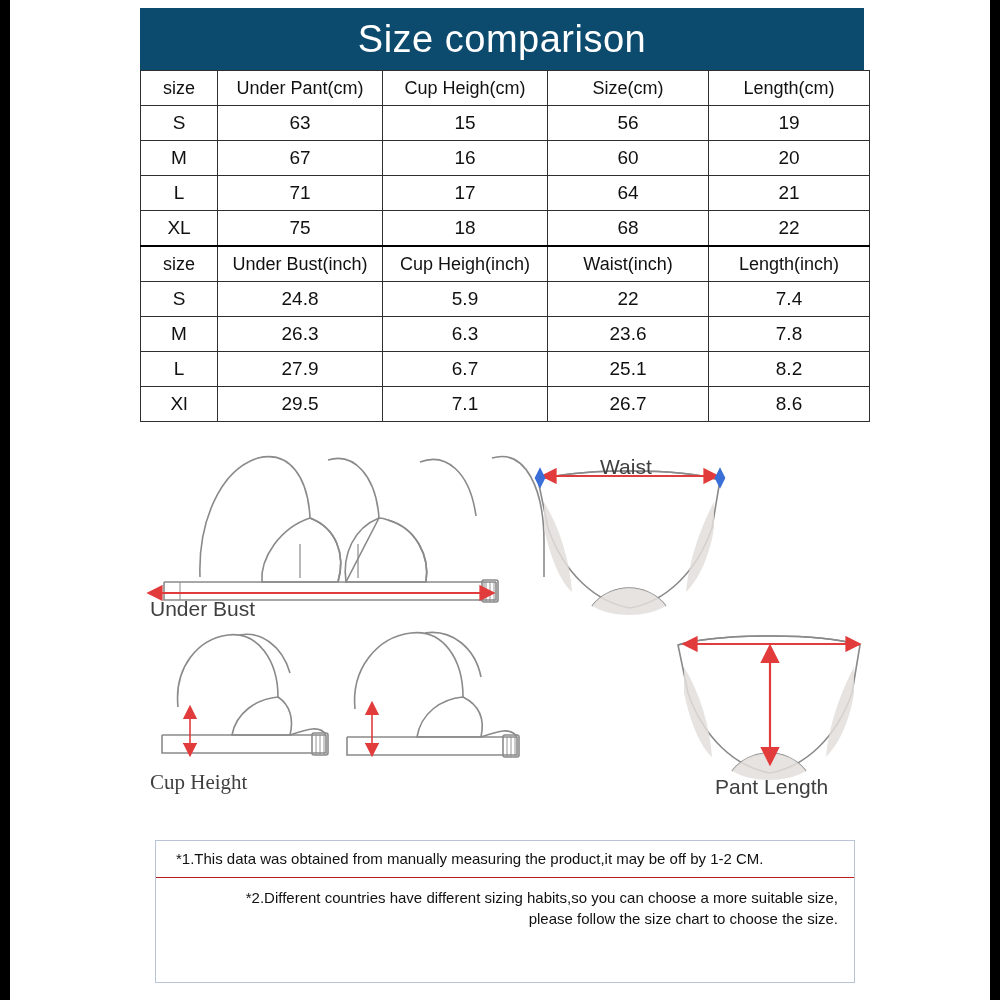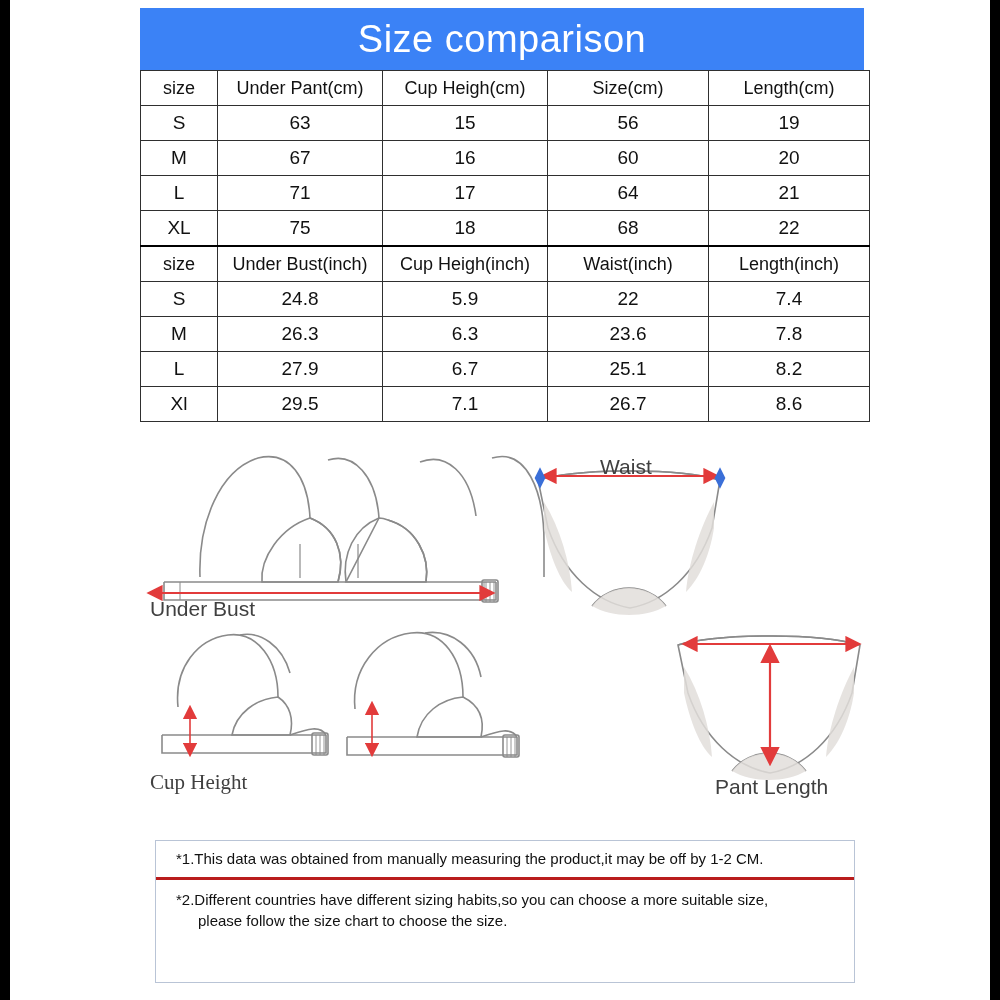--- a/index.html
+++ b/index.html
@@ -40,21 +40,21 @@
     background: #ffffff;
   }
 
   
   .title-bar {
     position: absolute;
     left: 130px;
     top: 8px;
     width: 724px;
     height: 62px;
-    background: #3b82f6;
+    background: #0c4a6e;
     color: #ffffff;
     display: flex;
     align-items: center;
     justify-content: center;
     font-size: 38px;
     letter-spacing: 0.5px;
   }
 
   
   .size-table {
@@ -127,25 +127,26 @@
     font-size: 21px;
     border-bottom: 1px solid #b9c4d6;
   }
   .tips-line {
     padding: 7px 16px 0 20px;
     font-size: 15px;
     color: #111;
     line-height: 21px;
   }
   .tips-line.first {
-    border-bottom: 3px solid #b91c1c;
+    border-bottom: 1px solid #b91c1c;
     padding-bottom: 8px;
   }
   .tips-line.second {
     padding-top: 9px;
+    text-align: right;
   }
   .tips-line .indent {
     display: block;
     padding-left: 22px;
   }
 </style>
 </head>
 <body>
 
 <div id="page">

